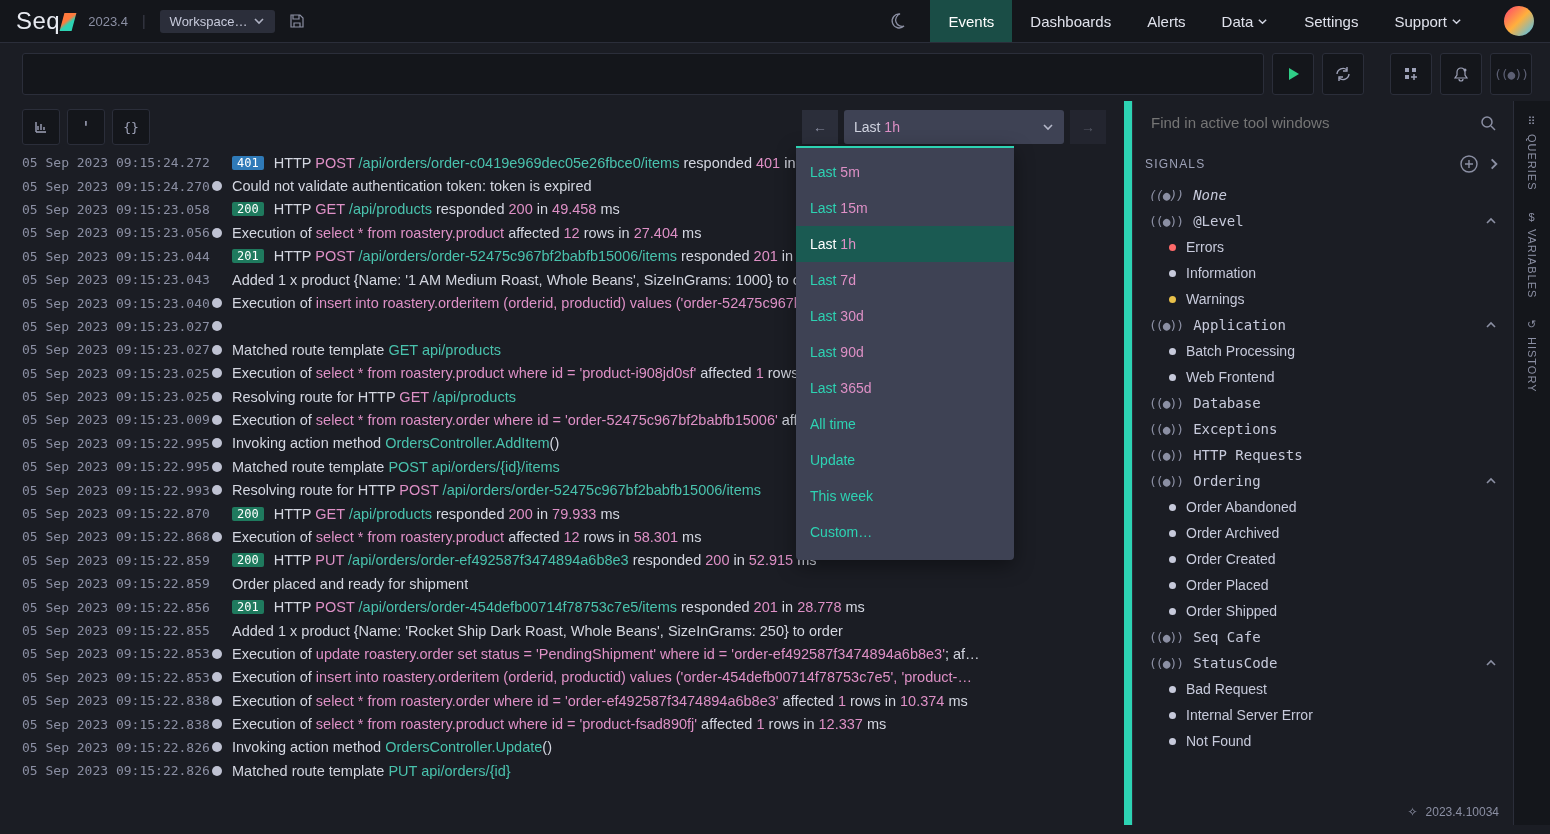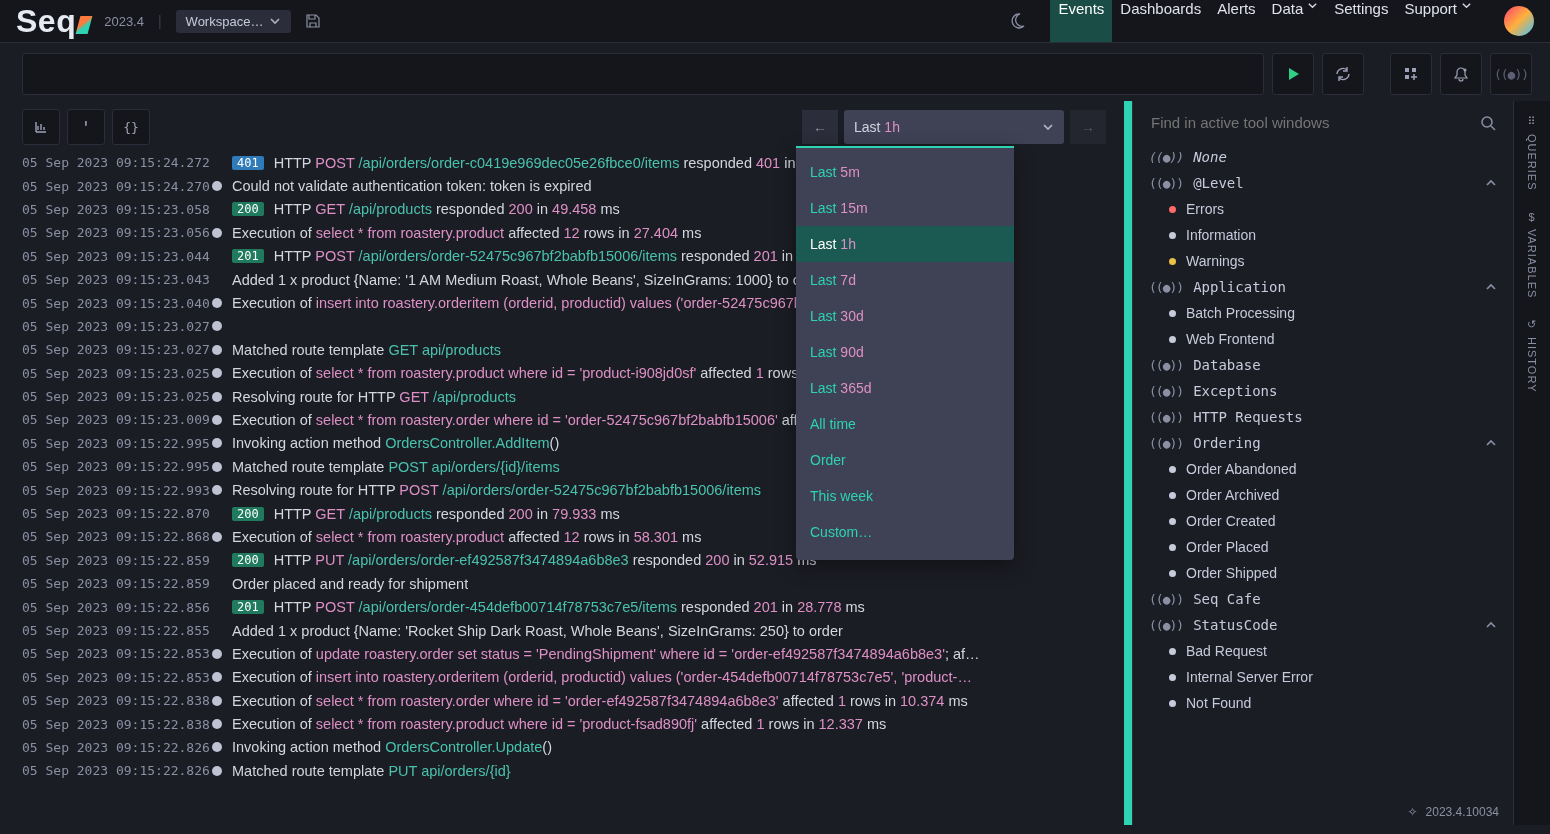--- a/index.html
+++ b/index.html
@@ -1,26 +1,26 @@
 <!DOCTYPE html>
 <html><head>
 <meta charset="utf-8">
 <style>
   html,body{margin:0;padding:0;background:#1b1d24;color:#d3d6e0;font-family:-apple-system,"Segoe UI",Helvetica,Arial,sans-serif;font-size:14px;overflow:hidden;width:1550px;height:834px}
   .mono{font-family:ui-monospace,SFMono-Regular,Menlo,Consolas,monospace}
 
   
   .hdr{display:flex;align-items:center;height:42px;background:#14161b;border-bottom:1px solid #2b2e3a;padding:0 16px;gap:14px}
-  .logo{font-size:32px;font-weight:700;letter-spacing:.5px;color:#e8eaf1}
+  .logo{font-size:24px;font-weight:400;letter-spacing:.5px;color:#e8eaf1}
   .logo-mark{display:inline-block;width:12px;height:18px;background:linear-gradient(135deg,#ff7a3d 40%,#2dd3b3 60%);transform:skewX(-15deg);vertical-align:-2px;margin-left:2px}
   .ver{color:#8b8fa3;font-size:13px}
   .wssel{display:flex;align-items:center;gap:6px;background:#2b2e3a;color:#c7cadb;padding:4px 10px;border-radius:3px;font-size:13px}
   .hdr-spacer{flex:1}
   .nav{display:flex;align-items:stretch;height:42px}
-  .nav-btn{display:flex;align-items:flex-start;padding:0 8px;color:#e0e2ec;font-size:15px;cursor:pointer;gap:4px}
+  .nav-btn{display:flex;align-items:center;padding:0 18px;color:#e0e2ec;font-size:15px;cursor:pointer;gap:4px}
   .nav-btn.active{background:#1a4d46;color:#fff}
   .moon{color:#8b8fa3;margin-right:10px}
   .avatar{width:30px;height:30px;border-radius:50%;background:linear-gradient(135deg,#ff3d6e,#ffb03d 50%,#3dc2ff);margin-left:10px}
   .save-ic{color:#8b8fa3}
 
   
   .tbar{display:flex;align-items:stretch;gap:8px;padding:10px 18px 6px 22px}
   .qinput{flex:1;height:40px;background:#14161b;border:1px solid #2b2e3a;border-radius:3px}
   .tbtn{width:40px;height:40px;display:flex;align-items:center;justify-content:center;background:#14161b;border:1px solid #2b2e3a;color:#8b8fa3;border-radius:3px}
   .tbtn.play{color:#2fcf87}
@@ -187,21 +187,21 @@
         <div class="nav-arrow" style="opacity:.5">→</div>
         <div class="dropdown" id="ddhost">
             <div class="dd-item"><span>Last </span><span class="hl">5m</span></div>
             <div class="dd-item"><span>Last </span><span class="hl">15m</span></div>
             <div class="dd-item sel"><span>Last </span><span class="hl">1h</span></div>
             <div class="dd-item"><span>Last </span><span class="hl">7d</span></div>
             <div class="dd-item"><span>Last </span><span class="hl">30d</span></div>
             <div class="dd-item"><span>Last </span><span class="hl">90d</span></div>
             <div class="dd-item"><span>Last </span><span class="hl">365d</span></div>
             <div class="dd-item"><span>All time</span></div>
-            <div class="dd-item"><span>Order</span></div>
+            <div class="dd-item"><span>Update</span></div>
             <div class="dd-item"><span>This week</span></div>
             <div class="dd-item"><span>Custom…</span></div>
           </div>
       </div>
     </div>
 
     <div class="evlist" id="evhost">
         <div class="row">
           <span class="ts mono">05 Sep 2023  09:15:24.272</span>
           <span class="dot none"></span>
@@ -350,20 +350,35 @@
   <div class="rcol">
     <div class="find">
       <input placeholder="Find in active tool windows" style="">
       <span>
           <svg width="18" height="18" viewBox="0 0 18 18">
             <circle cx="8" cy="8" r="5" stroke="#8b8fa3" stroke-width="1.5" fill="none"></circle>
             <path d="M12 12l4 4" stroke="#8b8fa3" stroke-width="1.5"></path>
           </svg>
         </span>
     </div>
+    <div class="sig-hdr">
+      <span>SIGNALS</span>
+      <span class="sp"></span>
+      <span>
+          <svg width="20" height="20" viewBox="0 0 20 20">
+            <circle cx="10" cy="10" r="8" stroke="#8b8fa3" stroke-width="1.4" fill="none"></circle>
+            <path d="M10 6v8M6 10h8" stroke="#8b8fa3" stroke-width="1.4"></path>
+          </svg>
+        </span>
+      <span>
+          <svg width="14" height="14" viewBox="0 0 12 12">
+            <path d="M4 2l4 4-4 4" stroke="#8b8fa3" stroke-width="1.6" fill="none"></path>
+          </svg>
+        </span>
+    </div>
     <div class="siglist" id="sighost">
         <div class="sig it">
           <span class="sig-ic">((●))</span>
           <span>None</span>
         </div>
         <div class="sig">
           <span class="sig-ic">((●))</span>
           <span>@Level</span>
           <span class="chev">
             <svg width="12" height="12" viewBox="0 0 12 12">

